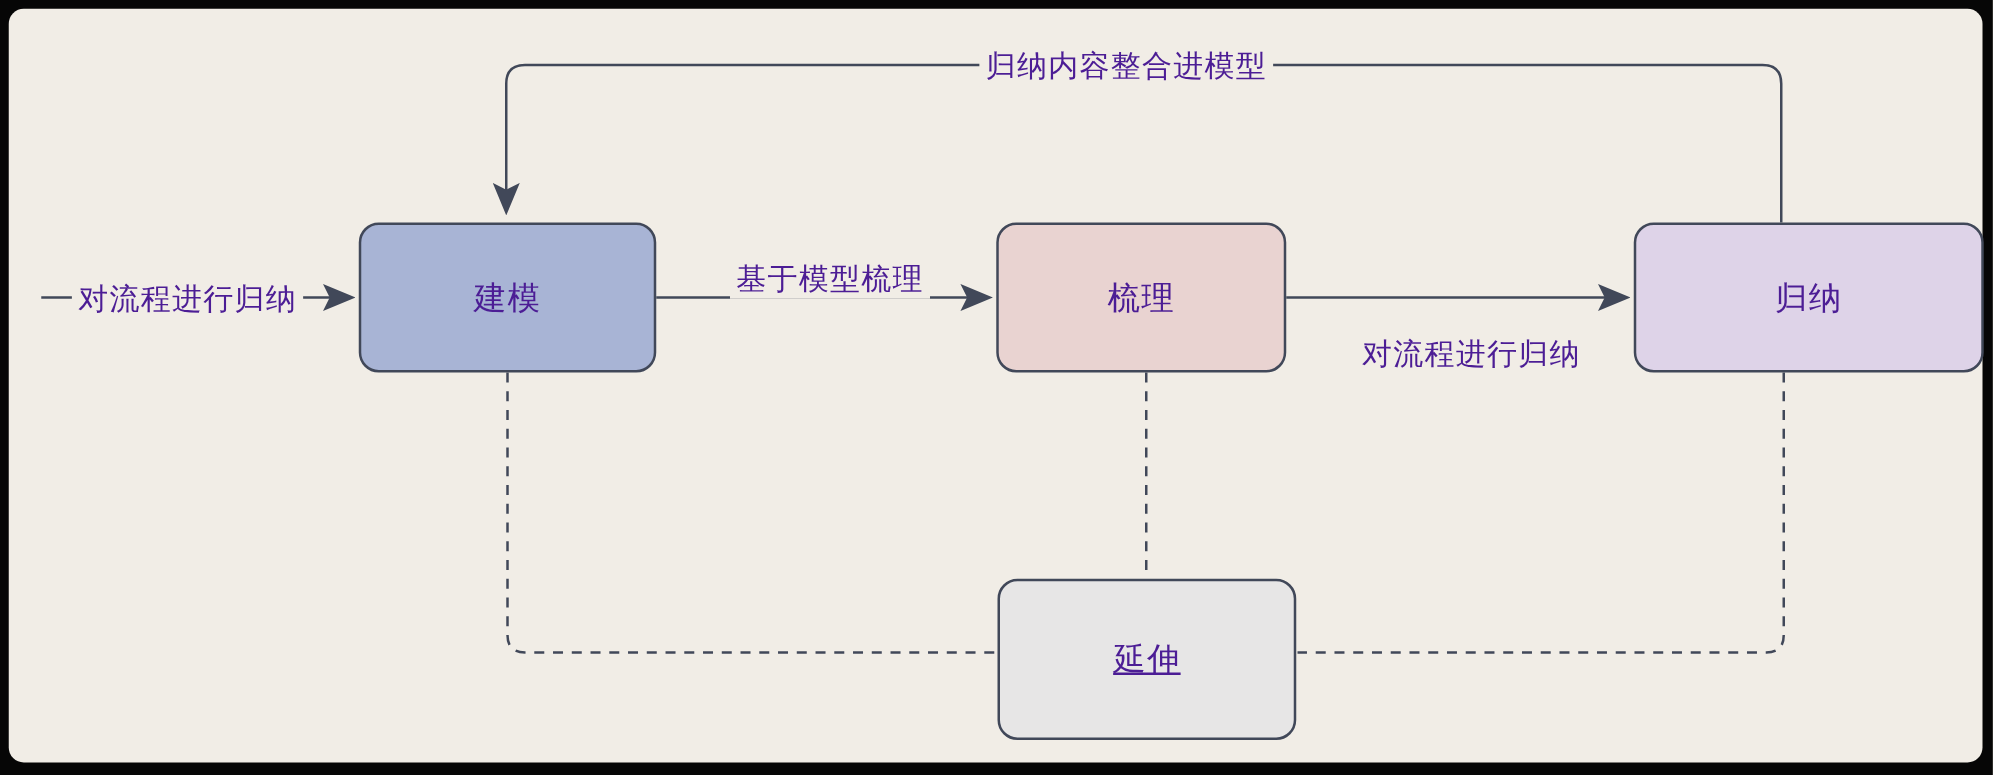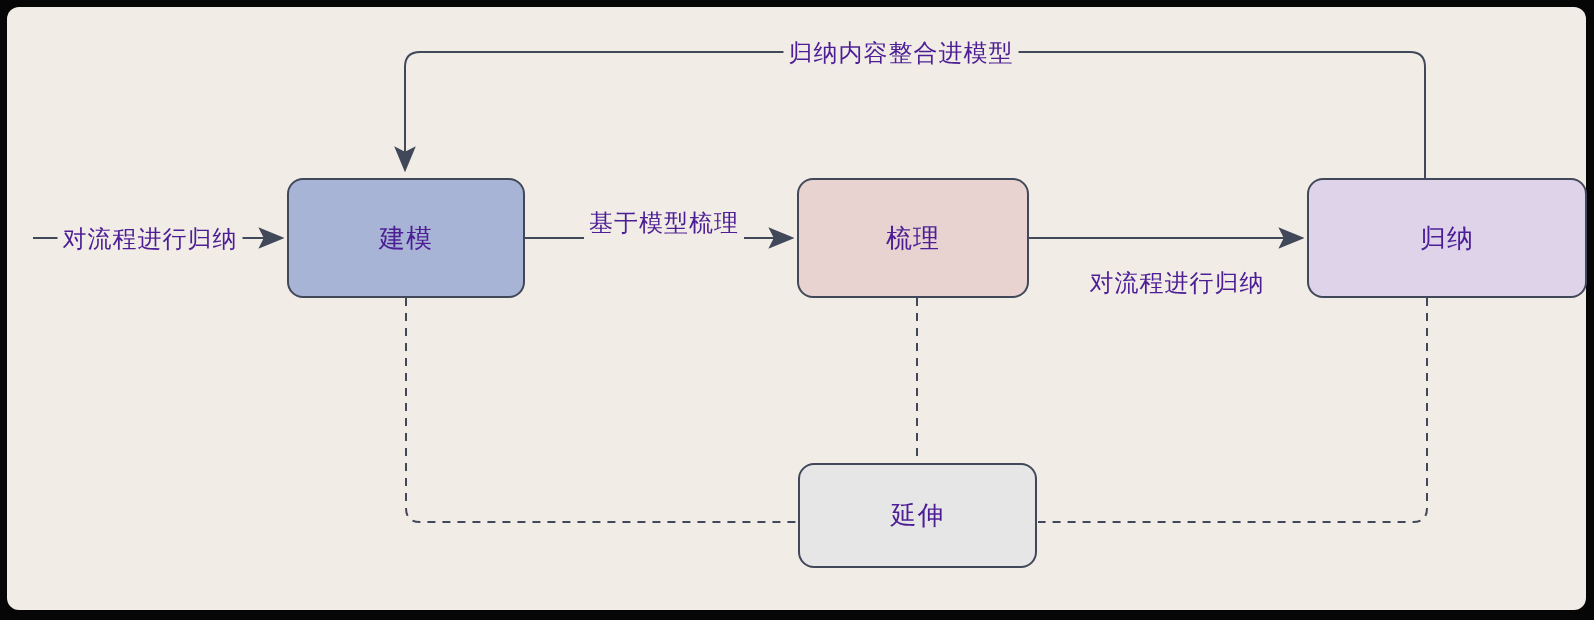--- a/index.html
+++ b/index.html
@@ -15,21 +15,21 @@
   .edge-solid { stroke:#414859; stroke-width:2; fill:none; }
   .edge-dashed { stroke:#414859; stroke-width:2; fill:none; stroke-dasharray:8 7; }
   .node {
     position:absolute; display:flex; align-items:center; justify-content:center;
     border:2px solid #414859; border-radius:16px; box-sizing:border-box;
     font-size:26px; color:#4c1d95; letter-spacing:1px;
   }
   .node-modeling  { left:287px;  top:178px; width:238px; height:120px; background:#a8b4d5; }
   .node-combing   { left:797px;  top:178px; width:232px; height:120px; background:#e9d3d1; }
   .node-induction { left:1307px; top:178px; width:280px; height:120px; background:#ded3e8; }
-  .node-extension { left:798px;  top:463px; width:239px; height:105px; background:#e7e6e6; }
+  .node-extension { left:798px;  top:463px; width:239px; height:129px; background:#e7e6e6;text-decoration:underline; }
   .edge-label {
     position:absolute; transform:translate(-50%,-50%);
     background:#f1ede6; padding:0 5px; font-size:24px; color:#4c1d95;
     white-space:nowrap; letter-spacing:1px;
   }
   .el-1 { left:150px;  top:239px; }
   .el-2 { left:664px;  top:223px; }
   .el-3 { left:1177px; top:239px;margin-top:44px; }
   .el-4 { left:901px;  top:53px; }
 </style>

